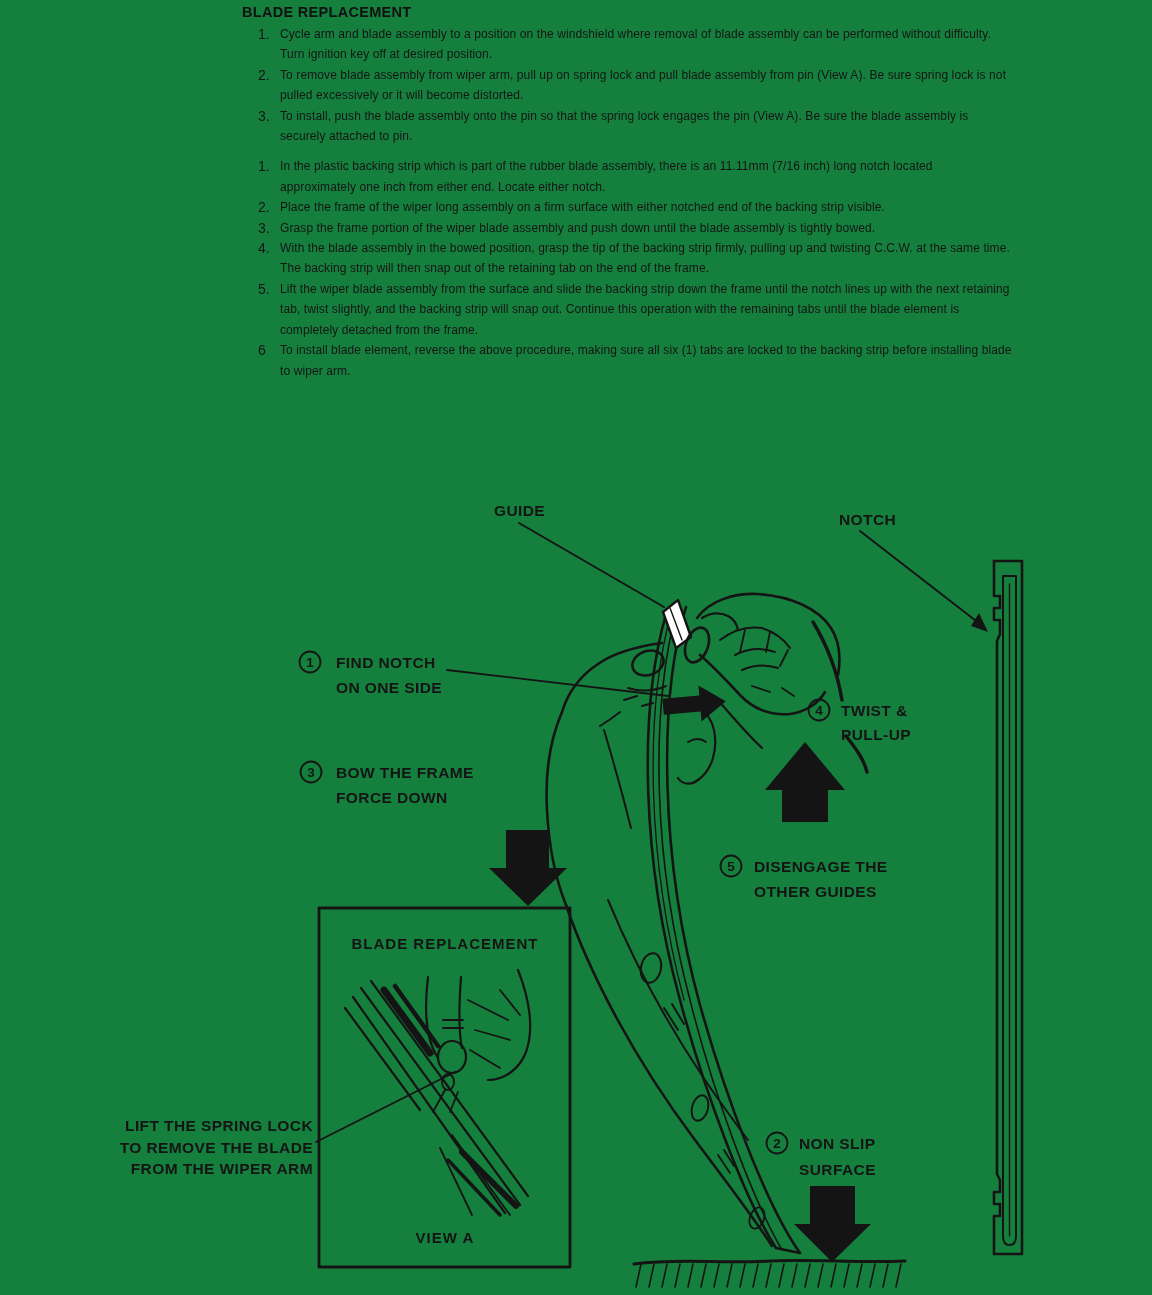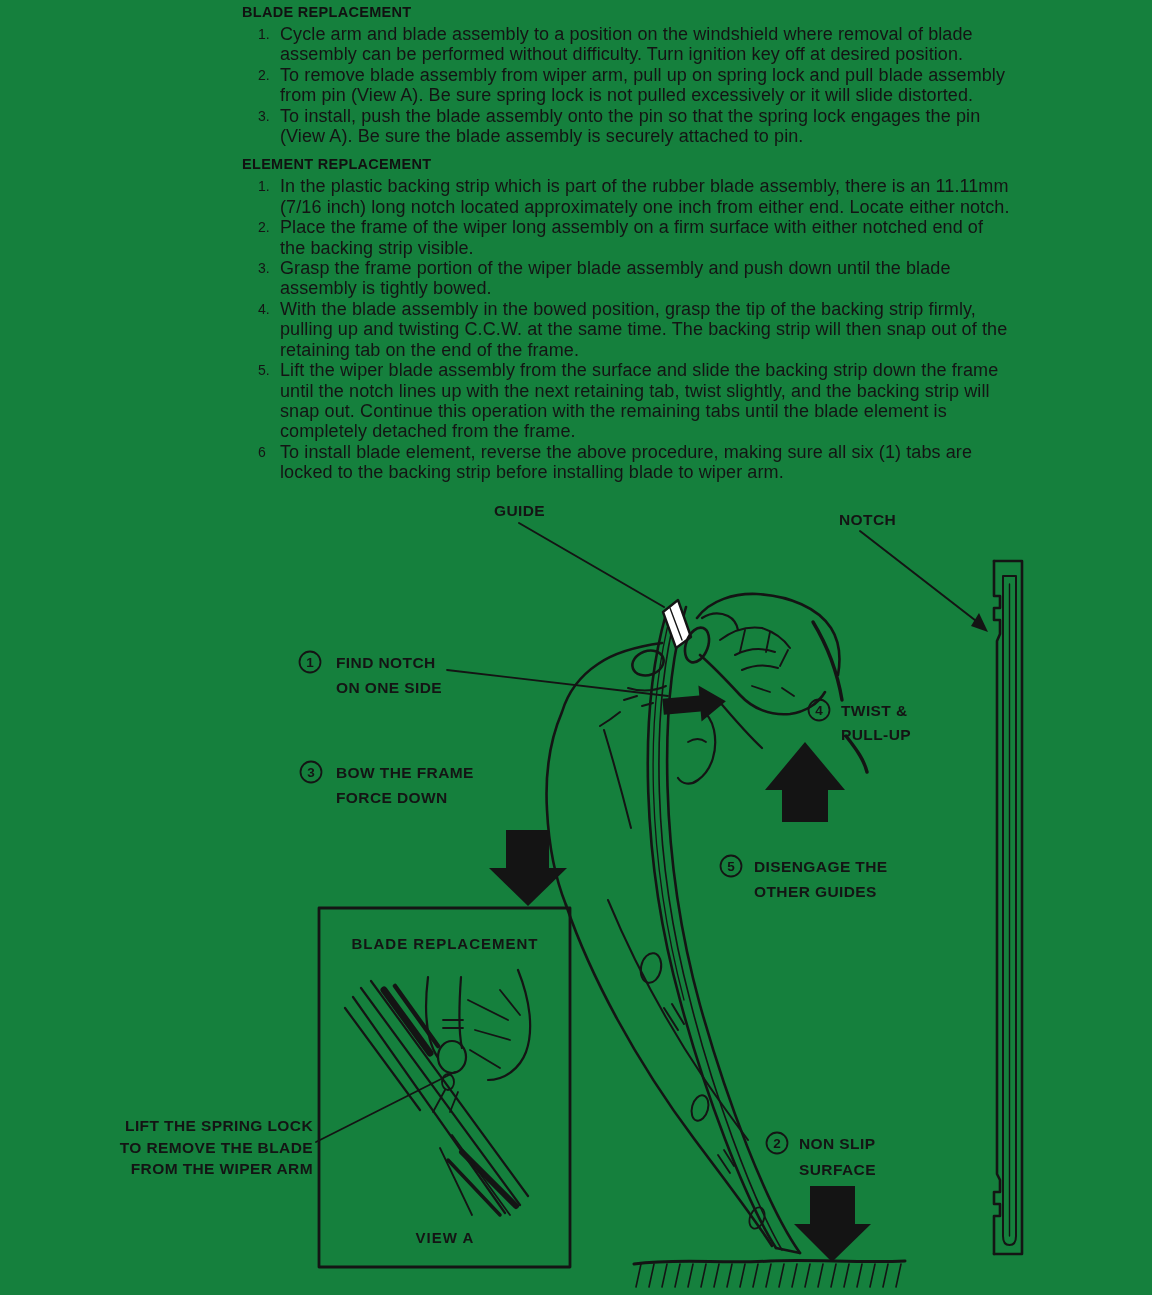--- a/index.html
+++ b/index.html
@@ -7,51 +7,50 @@
     position:relative;width:1152px;height:1295px;background:#15803d;
     font-family:"Liberation Sans",sans-serif;color:#141414;overflow:hidden;
   }
   .doc{position:absolute;left:242px;top:4px;width:772px;}
   .doc h3{
     margin:0 0 4px 0;font-size:14.5px;font-weight:bold;letter-spacing:.3px;color:#111;
   }
   .doc section{margin:0 0 10px 0;}
   .item{display:flex;align-items:flex-start;margin:0;padding-left:16px;}
   .item .num{flex:0 0 22px;font-size:14px;line-height:20.4px;}
-  .item .txt{flex:1;max-width:732px;font-size:18px;line-height:20.4px;letter-spacing:.1px;}
+  .item .txt{flex:1;max-width:732px;font-size:12px;line-height:20.4px;letter-spacing:.1px;}
   svg text{font-family:"Liberation Sans",sans-serif;fill:#141414;}
   .lbl{font-size:15.5px;font-weight:bold;letter-spacing:.4px;}
   .cnum{font-size:13.5px;font-weight:bold;}
   .inset-t{font-size:15px;font-weight:bold;letter-spacing:1px;}
 </style>
 </head>
 <body>
 
 <div class="page">
 
   <div class="doc">
 
     <section>
       <h3>BLADE REPLACEMENT</h3>
       <div class="item">
         <span class="num">1.</span>
         <span class="txt">Cycle arm and blade assembly to a position on the windshield where removal of blade assembly can be performed without difficulty. Turn ignition key off at desired position.</span>
       </div>
       <div class="item">
         <span class="num">2.</span>
-        <span class="txt">To remove blade assembly from wiper arm, pull up on spring lock and pull blade assembly from pin (View A). Be sure spring lock is not pulled excessively or it will slide distorted.</span>
+        <span class="txt">To remove blade assembly from wiper arm, pull up on spring lock and pull blade assembly from pin (View A). Be sure spring lock is not pulled excessively or it will become distorted.</span>
       </div>
       <div class="item">
         <span class="num">3.</span>
         <span class="txt">To install, push the blade assembly onto the pin so that the spring lock engages the pin (View A). Be sure the blade assembly is securely attached to pin.</span>
       </div>
     </section>
 
     <section>
-      <h3>ELEMENT REPLACEMENT</h3>
       <div class="item">
         <span class="num">1.</span>
         <span class="txt">In the plastic backing strip which is part of the rubber blade assembly, there is an 11.11mm (7/16 inch) long notch located approximately one inch from either end. Locate either notch.</span>
       </div>
       <div class="item">
         <span class="num">2.</span>
         <span class="txt">Place the frame of the wiper long assembly on a firm surface with either notched end of the backing strip visible.</span>
       </div>
       <div class="item">
         <span class="num">3.</span>

